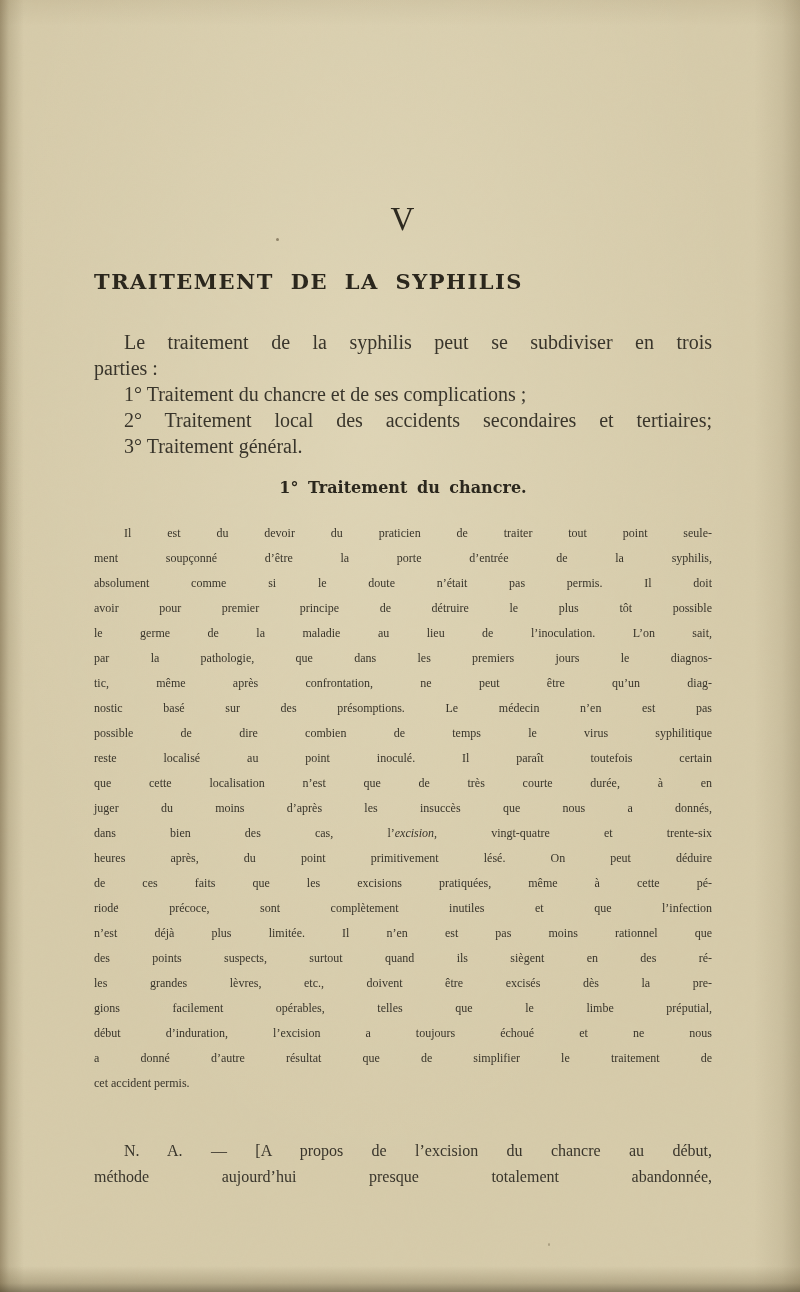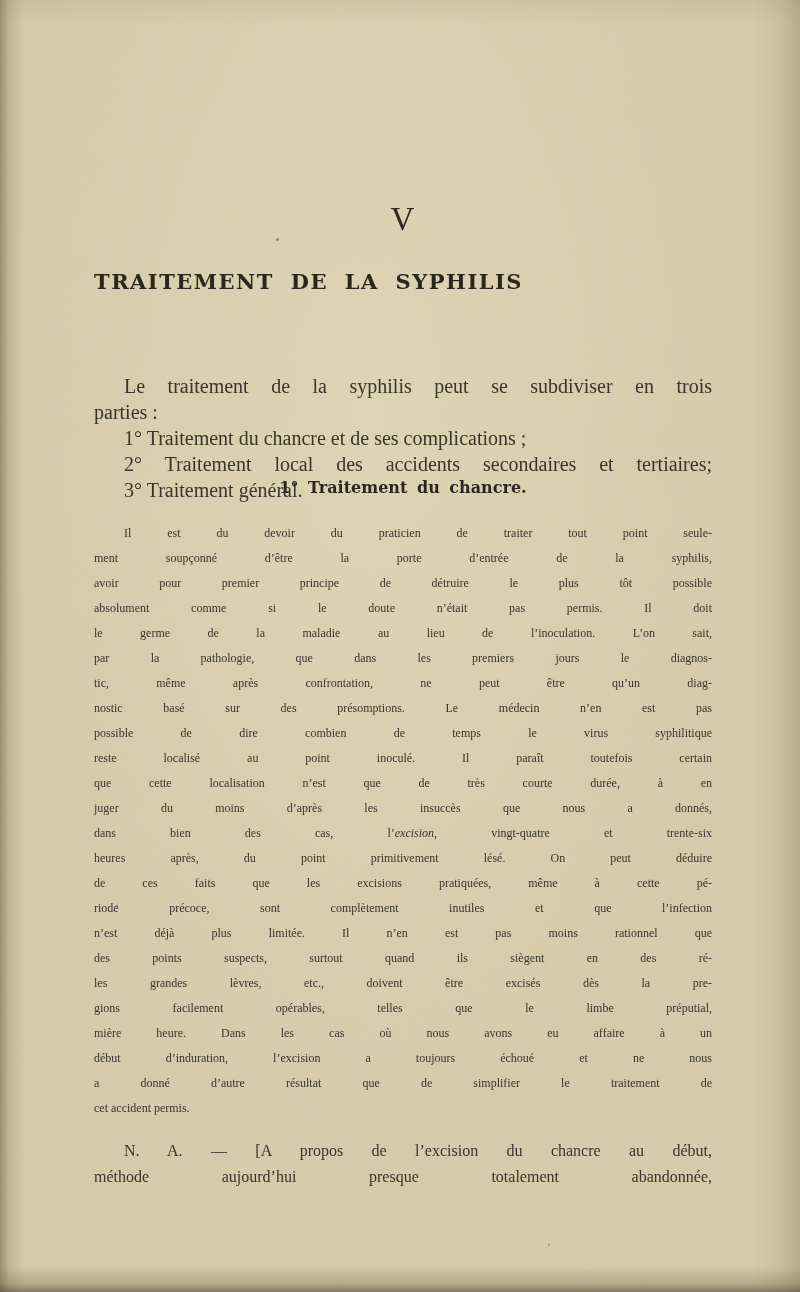--- a/index.html
+++ b/index.html
@@ -22,21 +22,21 @@
   .texture{left:0;top:0;opacity:.55;}
   .speck{position:absolute;border-radius:50%;background:rgba(82,70,46,.55);}
   .col{position:absolute;left:94px;width:618px;}
   .chapter{top:201px;text-align:center;font-size:33px;letter-spacing:1px;color:#2e2a20;}
   .title{top:269px;font-size:21px;font-weight:bold;
          font-family:"DejaVu Serif","Liberation Serif",serif;
          letter-spacing:1.5px;word-spacing:8px;color:#2b271d;}
   .subhead{top:478px;text-align:center;font-size:16px;font-weight:bold;
            font-family:"DejaVu Serif","Liberation Serif",serif;
            word-spacing:4px;color:#2b271d;}
-  .intro{top:329px;font-size:20px;line-height:26px;margin-top:44px;}
+  .intro{top:329px;font-size:20px;line-height:26px;}
   .bodytext{top:521px;font-size:12px;line-height:25px;}
   .note{top:1138px;font-size:16px;line-height:26px;}
   .tl{text-align:justify;white-space:normal;}
   .tl.fill{text-align-last:justify;}
   .tl.ind{text-indent:30px;}
   .tl i{font-style:italic;}
 </style>
 </head>
 <body>
 
@@ -72,39 +72,38 @@
       <div class="tl ind"><span>1° Traitement du chancre et de ses complications ;</span></div>
       <div class="tl fill ind"><span>2° Traitement local des accidents secondaires et tertiaires;</span></div>
       <div class="tl ind"><span>3° Traitement général.</span></div>
     </div>
 
   <div class="col subhead">1° Traitement du chancre.</div>
 
   <div class="col bodytext">
       <div class="tl fill ind"><span>Il est du devoir du praticien de traiter tout point seule-</span></div>
       <div class="tl fill"><span>ment soupçonné d’être la porte d’entrée de la syphilis,</span></div>
+      <div class="tl fill"><span>absolument comme si le doute n’était pas permis. Il doit</span></div>
       <div class="tl fill"><span>avoir pour premier principe de détruire le plus tôt possible</span></div>
-      <div class="tl fill"><span>absolument comme si le doute n’était pas permis. Il doit</span></div>
       <div class="tl fill"><span>le germe de la maladie au lieu de l’inoculation. L’on sait,</span></div>
       <div class="tl fill"><span>par la pathologie, que dans les premiers jours le diagnos-</span></div>
       <div class="tl fill"><span>tic, même après confrontation, ne peut être qu’un diag-</span></div>
       <div class="tl fill"><span>nostic basé sur des présomptions. Le médecin n’en est pas</span></div>
       <div class="tl fill"><span>possible de dire combien de temps le virus syphilitique</span></div>
       <div class="tl fill"><span>reste localisé au point inoculé. Il paraît toutefois certain</span></div>
       <div class="tl fill"><span>que cette localisation n’est que de très courte durée, à en</span></div>
       <div class="tl fill"><span>juger du moins d’après les insuccès que nous a donnés,</span></div>
       <div class="tl fill"><span>dans bien des cas, l’</span><i>excision</i><span>, vingt-quatre et trente-six</span></div>
       <div class="tl fill"><span>heures après, du point primitivement lésé. On peut déduire</span></div>
       <div class="tl fill"><span>de ces faits que les excisions pratiquées, même à cette pé-</span></div>
       <div class="tl fill"><span>riode précoce, sont complètement inutiles et que l’infection</span></div>
       <div class="tl fill"><span>n’est déjà plus limitée. Il n’en est pas moins rationnel que</span></div>
       <div class="tl fill"><span>des points suspects, surtout quand ils siègent en des ré-</span></div>
       <div class="tl fill"><span>les grandes lèvres, etc., doivent être excisés dès la pre-</span></div>
       <div class="tl fill"><span>gions facilement opérables, telles que le limbe préputial,</span></div>
-      <div class="tl fill"><span>mière heure. Dans les cas où nous avons eu affaire à un</span></div>
       <div class="tl fill"><span>début d’induration, l’excision a toujours échoué et ne nous</span></div>
       <div class="tl fill"><span>a donné d’autre résultat que de simplifier le traitement de</span></div>
       <div class="tl"><span>cet accident permis.</span></div>
     </div>
 
   <div class="col note">
       <div class="tl fill ind"><span>N. A. — [A propos de l’excision du chancre au début,</span></div>
       <div class="tl fill"><span>méthode aujourd’hui presque totalement abandonnée,</span></div>
     </div>
 

